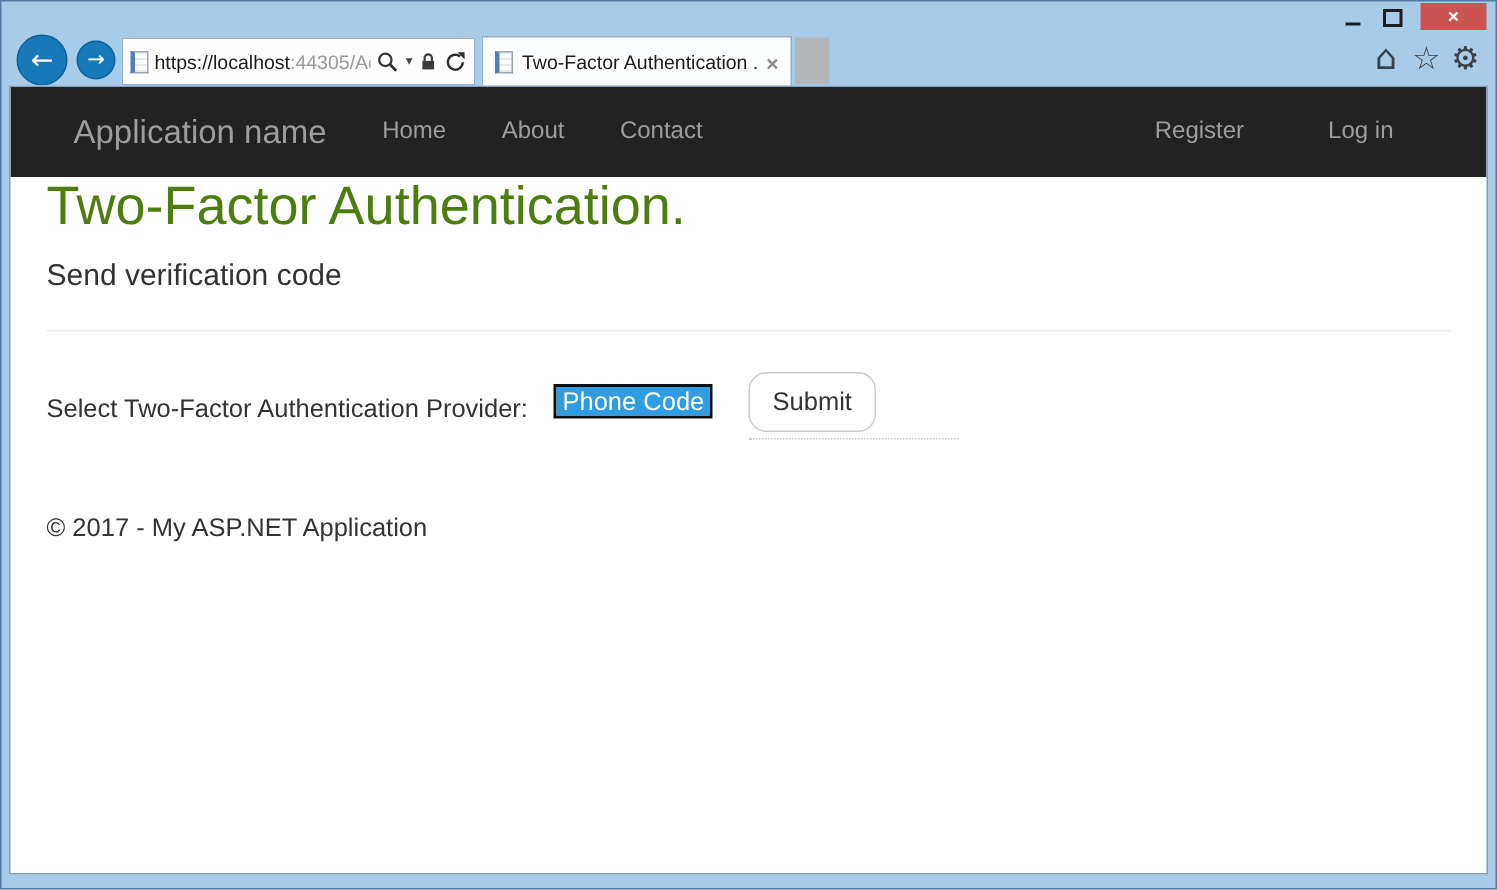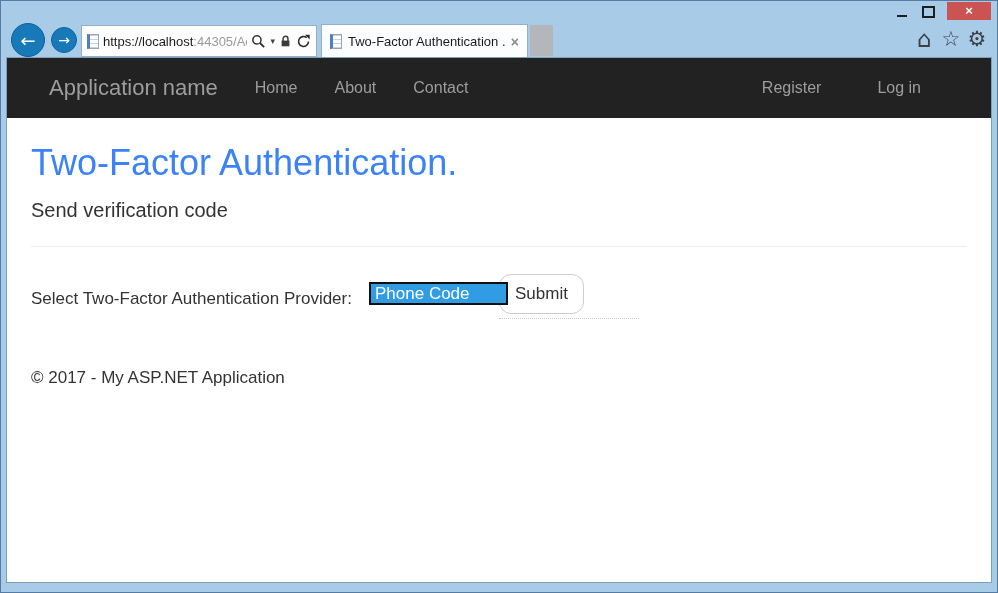--- a/index.html
+++ b/index.html
@@ -70,34 +70,34 @@
   .icon-home { left: 911px; font-size: 23px; }
   .icon-star { left: 938px; }
   .icon-gear { left: 964px; }
   
   .page-area {
     position: absolute; left: 5px; right: 5px; top: 56px; bottom: 9px;
     background: #fff; border: 1px solid #7e9ebd; overflow: hidden;
   }
   .site-navbar {
     height: 60px; background: #222;
-    display: flex; align-items: center; padding: 0 8px 0 42px;
+    display: flex; align-items: center; padding: 0 0 0 42px;
   }
   .brand { color: #9d9d9d; font-size: 22px; text-decoration: none; }
   .nav-links { display: flex; list-style: none; margin-left: 37px; gap: 37px; }
   .nav-links a, .account-links a { color: #9d9d9d; font-size: 16px; text-decoration: none; text-align: center; }
   .account-links { display: flex; list-style: none; margin-left: auto; margin-right: 62px; gap: 56px; }
   .main { position: relative; padding: 0 24px; color: #333; }
-  .page-title { margin-top: 26px; font-size: 36px; font-weight: 400; line-height: 38px; color: #3b82f6; }
+  .page-title { font-size: 36px; font-weight: 400; line-height: 38px; color: #4d7c0f; }
   .page-subtitle { margin-top: 17px; font-size: 20px; font-weight: 400; line-height: 23px; color: #333; }
   .main hr { margin-top: 24px; border: none; border-top: 1px solid #eee; }
   .form-row { position: relative; margin-top: 27px; height: 50px; }
   .provider-label { position: absolute; left: 0; top: 15px; font-size: 17px; color: #333; }
   .select-popup {
-    position: absolute; left: 338px; top: 8px; width: 139px;
+    position: absolute; left: 338px; top: 8px; width: 106px;
     background: #fff; border: 2px solid #101010; z-index: 2;
   }
   .select-option { height: 19px; line-height: 19px; padding: 0 4px; font-size: 17px; color: #000; white-space: nowrap; overflow: hidden; }
   .select-option.selected { background: #2f9ce4; color: #fff; }
   .submit-btn {
     position: absolute; left: 468px; top: 0; width: 85px; height: 40px;
     background: #fff; border: 1px solid #ccc; border-radius: 12px;
     font-size: 17px; color: #333; font-family: "Liberation Sans", sans-serif;
   }
   .dotted-line { position: absolute; left: 468px; top: 44px; width: 140px; border-top: 1px dotted #c8c8c8; }

